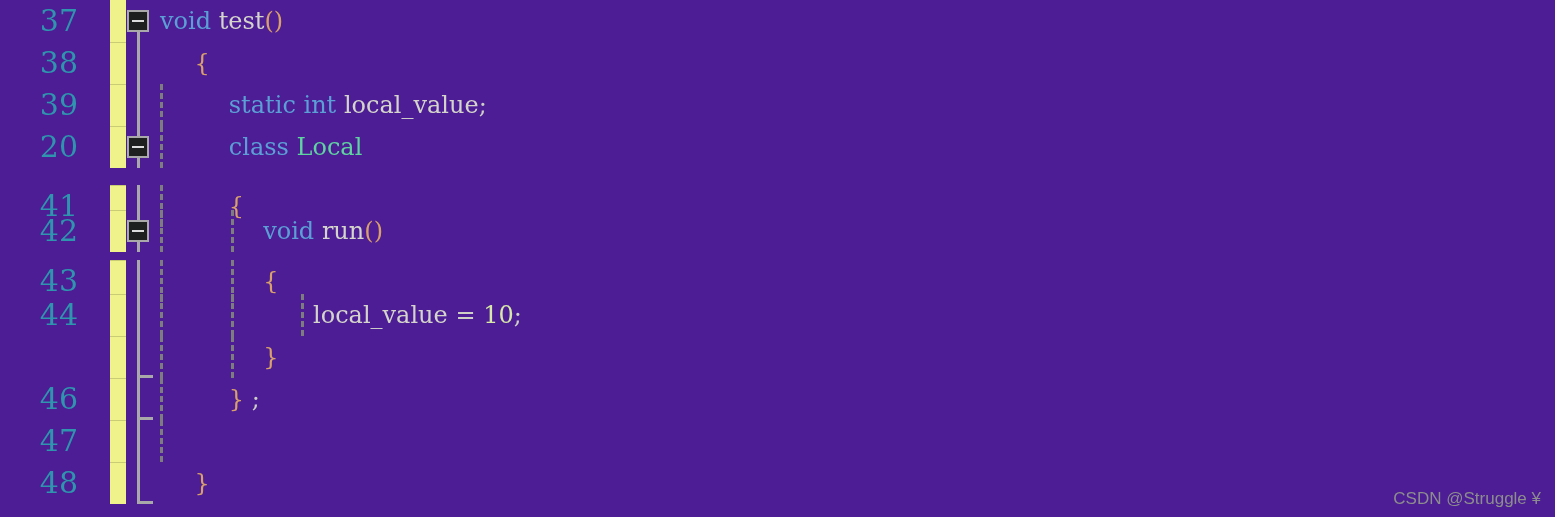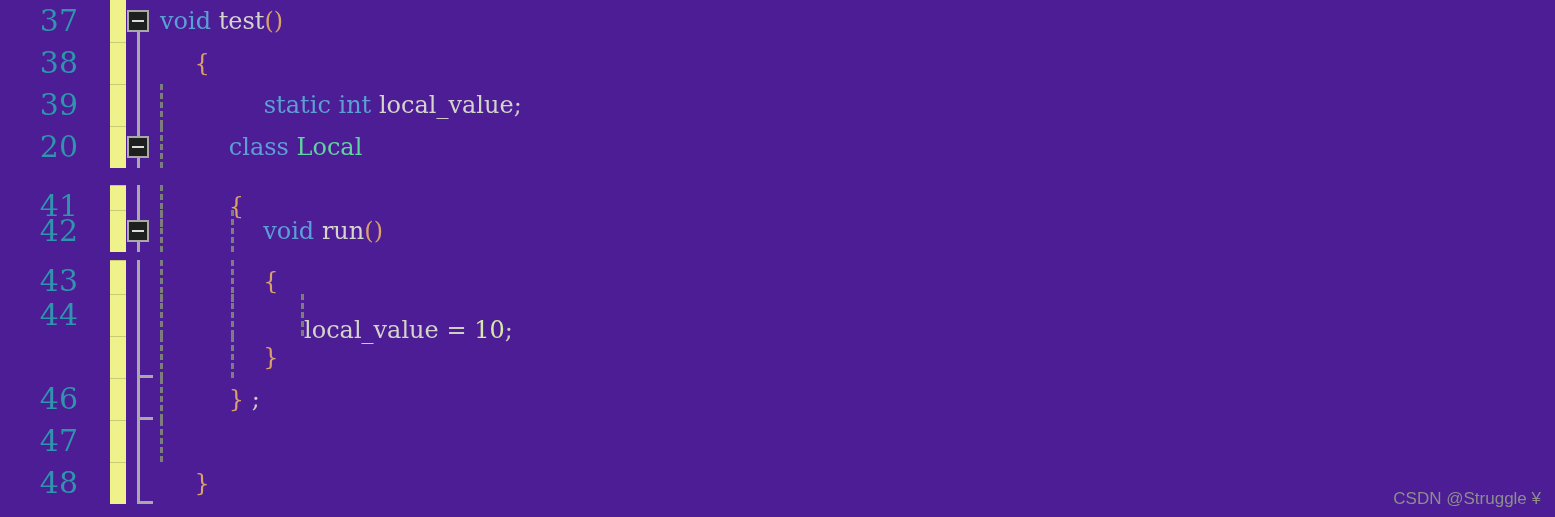--- a/index.html
+++ b/index.html
@@ -161,21 +161,21 @@
         </div>
         <div class="code" style="left: 194.4px;"><span class="br">{</span></div>
       </div>
       <div class="row" style="top: 84px;">
         <div class="lineno">39</div>
         <div class="changebar"></div>
         <div class="foldcol">
           <div class="fold-line full"></div>
         </div>
         <div class="guide" style="left: 160px;"></div>
-        <div class="code" style="left: 228.8px; margin-left: 35px;"><span class="kw">static</span><span class="id"> </span><span class="kw">int</span><span class="id"> </span><span class="id">local_value</span><span class="pun">;</span></div>
+        <div class="code" style="left: 228.8px;"><span class="kw">static</span><span class="id"> </span><span class="kw">int</span><span class="id"> </span><span class="id">local_value</span><span class="pun">;</span></div>
       </div>
       <div class="row" style="top: 126px;">
         <div class="lineno">20</div>
         <div class="changebar"></div>
         <div class="foldcol">
           <div class="fold-line above"></div>
           <div class="fold-line below"></div>
           <div class="fold-box"></div>
         </div>
         <div class="guide" style="left: 160px;"></div>
@@ -214,21 +214,21 @@
       </div>
       <div class="row" style="top: 294px;">
         <div class="lineno">44</div>
         <div class="changebar"></div>
         <div class="foldcol">
           <div class="fold-line full"></div>
         </div>
         <div class="guide" style="left: 160px;"></div>
         <div class="guide" style="left: 230.5px;"></div>
         <div class="guide" style="left: 301px;"></div>
-        <div class="code" style="left: 304px; margin-top: 15px;"><span class="id">local_value</span><span class="id"> </span><span class="pun">=</span><span class="id"> </span><span class="num">10</span><span class="pun">;</span></div>
+        <div class="code" style="left: 313px;"><span class="id">local_value</span><span class="id"> </span><span class="pun">=</span><span class="id"> </span><span class="num">10</span><span class="pun">;</span></div>
       </div>
       <div class="row" style="top: 336px;">
         <div class="changebar"></div>
         <div class="foldcol">
           <div class="fold-line above"></div>
           <div class="fold-end" style="top: 21px; height: 21px;"></div>
           <div class="fold-line below" style="left: 11px;"></div>
         </div>
         <div class="guide" style="left: 160px;"></div>
         <div class="guide" style="left: 230.5px;"></div>

